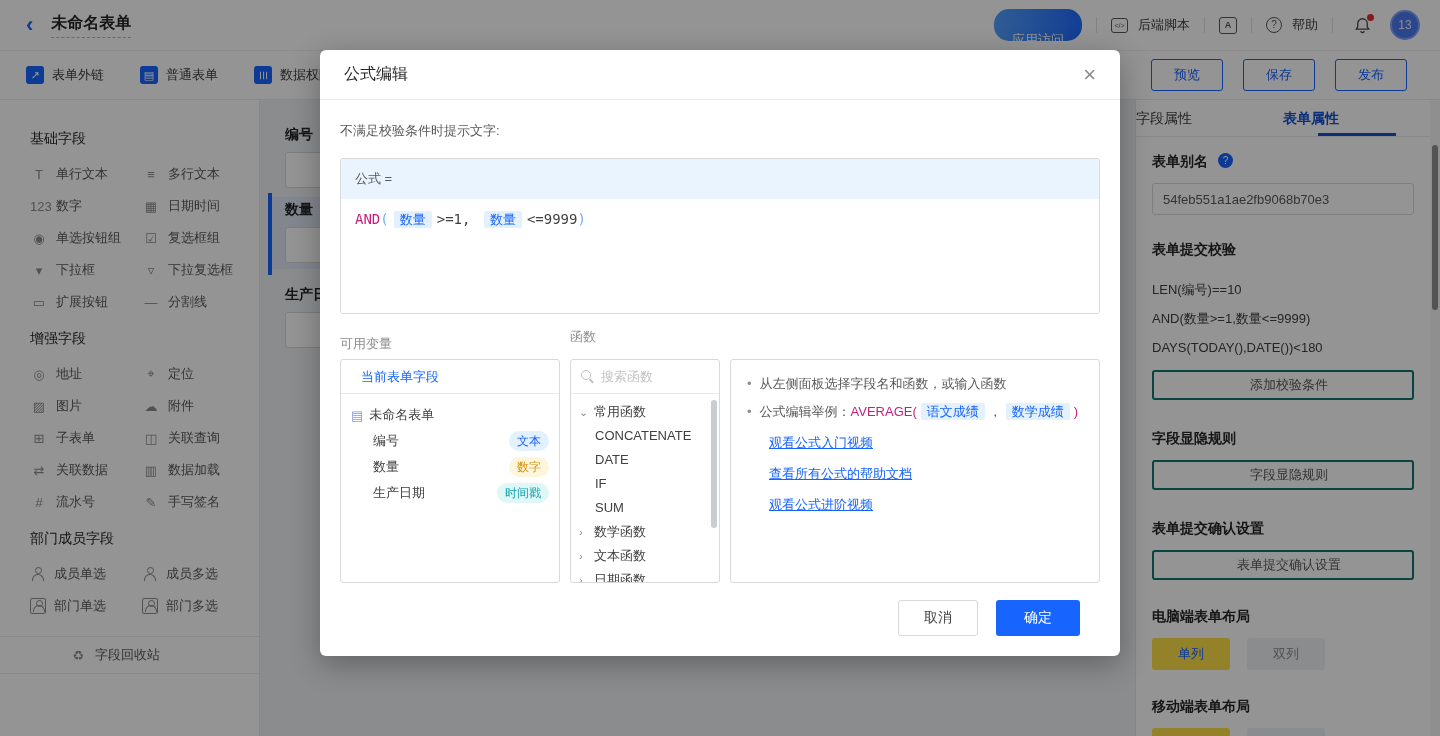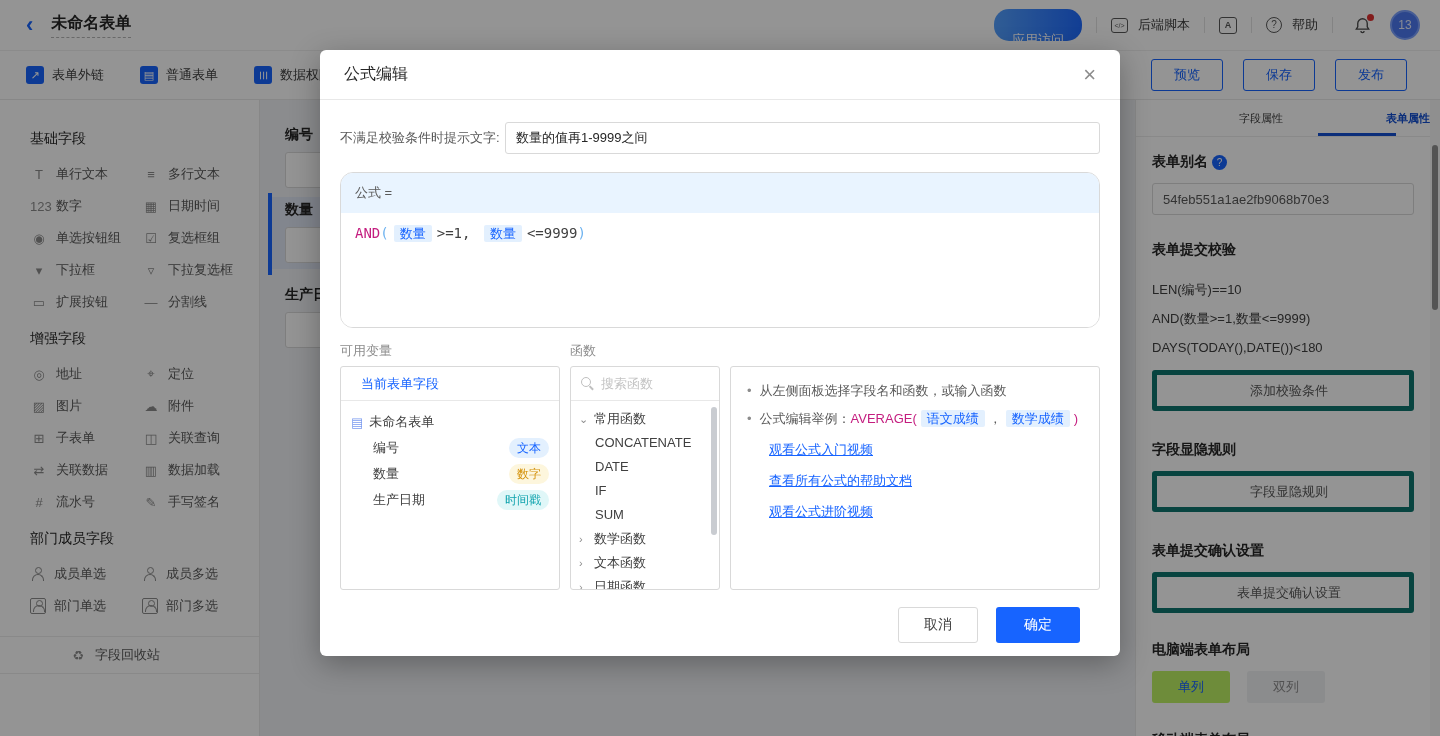--- a/index.html
+++ b/index.html
@@ -46,55 +46,55 @@
   .canvas { position:absolute; left:260px; top:100px; bottom:0; width:875px; background:#f0f2f5; z-index:1; }
   .cv-field { position:relative; margin:17px 25px 0 8px; padding:0 0 0 17px; }
   .cv-field.first { margin-top:26px; }
   .cv-field .sel-bar { position:absolute; left:0; top:-4px; bottom:-6px; width:4px; background:#1764ff; }
   .cv-field.selected { background:rgba(23,100,255,.07); padding-top:4px; padding-bottom:6px; margin-top:9px; }
   .cv-label { font-size:14px; font-weight:bold; color:#262626; margin-bottom:8px; }
   .cv-input { height:36px; width:820px; background:#fff; border:1px solid #d9d9d9; border-radius:3px; }
 
   .props { position:absolute; left:1135px; top:100px; bottom:0; width:295px; background:#fff; border-left:1px solid #e8e8e8; z-index:1; padding:0 16px; overflow:hidden; }
   .pr-tabs { display:flex; height:37px; border-bottom:1px solid #ececec; margin:0 -16px; }
-  .pr-tab { flex:1; text-align:right; line-height:37px; font-size:11px; color:#404040; cursor:pointer; position:relative; }
+  .pr-tab { flex:1; text-align:left; line-height:37px; font-size:14px; color:#404040; cursor:pointer; position:relative; }
   .pr-tab.active { color:#1450d2; font-weight:bold; }
   .pr-tab.active::after { content:""; position:absolute; left:50%; transform:translateX(-50%); bottom:0; width:78px; height:3px; background:#1450d2; }
-  .pr-h { font-size:14px; font-weight:bold; color:#262626; display:flex; align-items:center; gap:4px; }
+  .pr-h { font-size:14px; font-weight:bold; color:#262626; display:flex; gap:10px; }
   .qicon { width:15px; height:15px; border-radius:50%; background:#1764ff; color:#fff; font-size:10px; line-height:15px; text-align:center; font-weight:normal; cursor:pointer; }
   .pr-input { margin-top:12px; width:100%; height:32px; border:1px solid #d9d9d9; border-radius:3px; padding:0 10px; font-size:13px; color:#595959; background:#fff; }
   .pr-rule { font-size:13px; color:#404040; line-height:29px; white-space:nowrap; }
-  .pr-btn { margin-top:8px; width:100%; height:41px; border:5px solid #0f766e; background:#fff; border-radius:3px; font-size:13px; color:#595959; cursor:pointer;padding-left:12px; }
+  .pr-btn { margin-top:8px; width:100%; height:30px; border:2px solid #0f766e; background:#fff; border-radius:3px; font-size:13px; color:#595959; cursor:pointer;padding-left:12px; }
   .tg-row { display:flex; gap:17px; margin-top:12px; }
   .tg { width:78px; height:32px; border-radius:3px; font-size:13px; text-align:center; line-height:32px; cursor:pointer; }
-  .tg.active { background:#bef264; color:#1764ff; }
+  .tg.active { background:#fde047; color:#1764ff; }
   .tg.idle { background:#f0f1f3; color:#8c8c8c; }
 
   .winscroll { position:absolute; right:0; top:100px; bottom:0; width:10px; background:#f7f7f7; z-index:2; }
   .winthumb { position:absolute; left:2px; top:45px; width:6px; height:165px; border-radius:3px; background:#909090; cursor:pointer; }
 
   
   .overlay { position:absolute; inset:0; background:rgba(0,0,0,.42); z-index:50; }
   .modal { position:absolute; left:320px; top:50px; width:800px; height:606px; background:#fff; border-radius:6px; box-shadow:0 8px 30px rgba(0,0,0,.3); z-index:60; }
   .m-head { height:50px; display:flex; align-items:center; padding:0 24px; border-bottom:1px solid #e8e8e8; }
   .m-title { font-size:16px; color:#262626; }
   .m-close { margin-left:auto; font-size:22px; color:#8c8c8c; cursor:pointer; line-height:1; }
   .m-body { padding:22px 20px 0 20px; }
   .tip-row { display:flex; align-items:center; }
   .tip-label { font-size:13px; color:#595959; width:165px; flex:0 0 165px; }
   .tip-input { flex:1; height:32px; border:1px solid #d9d9d9; border-radius:3px; padding:0 10px; font-size:13px; color:#262626; }
-  .f-box { margin-top:18px; border:1px solid #d9d9d9; border-radius:13px; overflow:hidden; }
+  .f-box { margin-top:18px; border:1px solid #d9d9d9; border-radius:3px; overflow:hidden; }
   .f-head { height:40px; line-height:40px; background:#e9f4ff; padding:0 14px; font-size:13px; color:#595959; }
   .f-body { height:114px; padding:12px 14px; font-family:"DejaVu Sans Mono",monospace; font-size:14px; background:#fff; }
   .f-kw { color:#c41d7f; }
   .f-paren { color:#6eb3f0; }
   .f-pill { background:#e3f0fe; color:#1764ff; border-radius:2px; padding:1px 6px; margin:0 5px; font-family:"Liberation Sans",sans-serif; font-size:13px; }
   .f-op { color:#404040; }
   .labels-row { display:flex; margin-top:14px; font-size:13px; color:#8c8c8c; }
-  .labels-row .l1 { width:230px; } .labels-row .l2 { width:160px; }
+  .labels-row .l1 { width:230px;margin-top:7px; } .labels-row .l2 { width:160px; }
   .panels { display:flex; gap:10px; margin-top:6px; height:224px; }
   .panel { border:1px solid #d9d9d9; border-radius:3px; background:#fff; overflow:hidden; }
   .p-vars { width:220px; }
   .v-tab { height:34px; line-height:34px; padding-left:20px; color:#1764ff; font-size:13px; border-bottom:1px solid #e8e8e8; cursor:pointer; }
   .v-tree { padding:8px 10px; }
   .v-root { display:flex; align-items:center; gap:6px; height:26px; font-size:13px; color:#404040; cursor:pointer; }
   .doc-ic { color:#7b9bf0; font-size:13px; }
   .v-row { display:flex; align-items:center; height:26px; padding-left:22px; font-size:13px; color:#404040; cursor:pointer; }
   .v-badge { margin-left:auto; height:20px; line-height:20px; padding:0 8px; border-radius:10px; font-size:12px; }
   .bg-blue { background:#e3f0fe; color:#1764ff; }
@@ -372,21 +372,20 @@
   <div class="overlay"></div>
 
   <div class="modal">
     <div class="m-head">
       <span class="m-title">公式编辑</span>
       <span class="m-close">×</span>
     </div>
     <div class="m-body">
       <div class="tip-row">
         <span class="tip-label">不满足校验条件时提示文字:</span>
-        <input class="tip-input" value="数量的值再1-9999之间" style="">
       </div>
 
       <div class="f-box">
         <div class="f-head">公式 =</div>
         <div class="f-body" id="formula-body"><span class="f-kw">AND</span><span class="f-paren">(</span><span class="f-pill">数量</span><span class="f-op">&gt;=1, </span><span class="f-pill">数量</span><span class="f-op">&lt;=9999</span><span class="f-paren">)</span></div>
       </div>
 
       <div class="labels-row">
         <span class="l1">可用变量</span>
         <span class="l2">函数</span>

